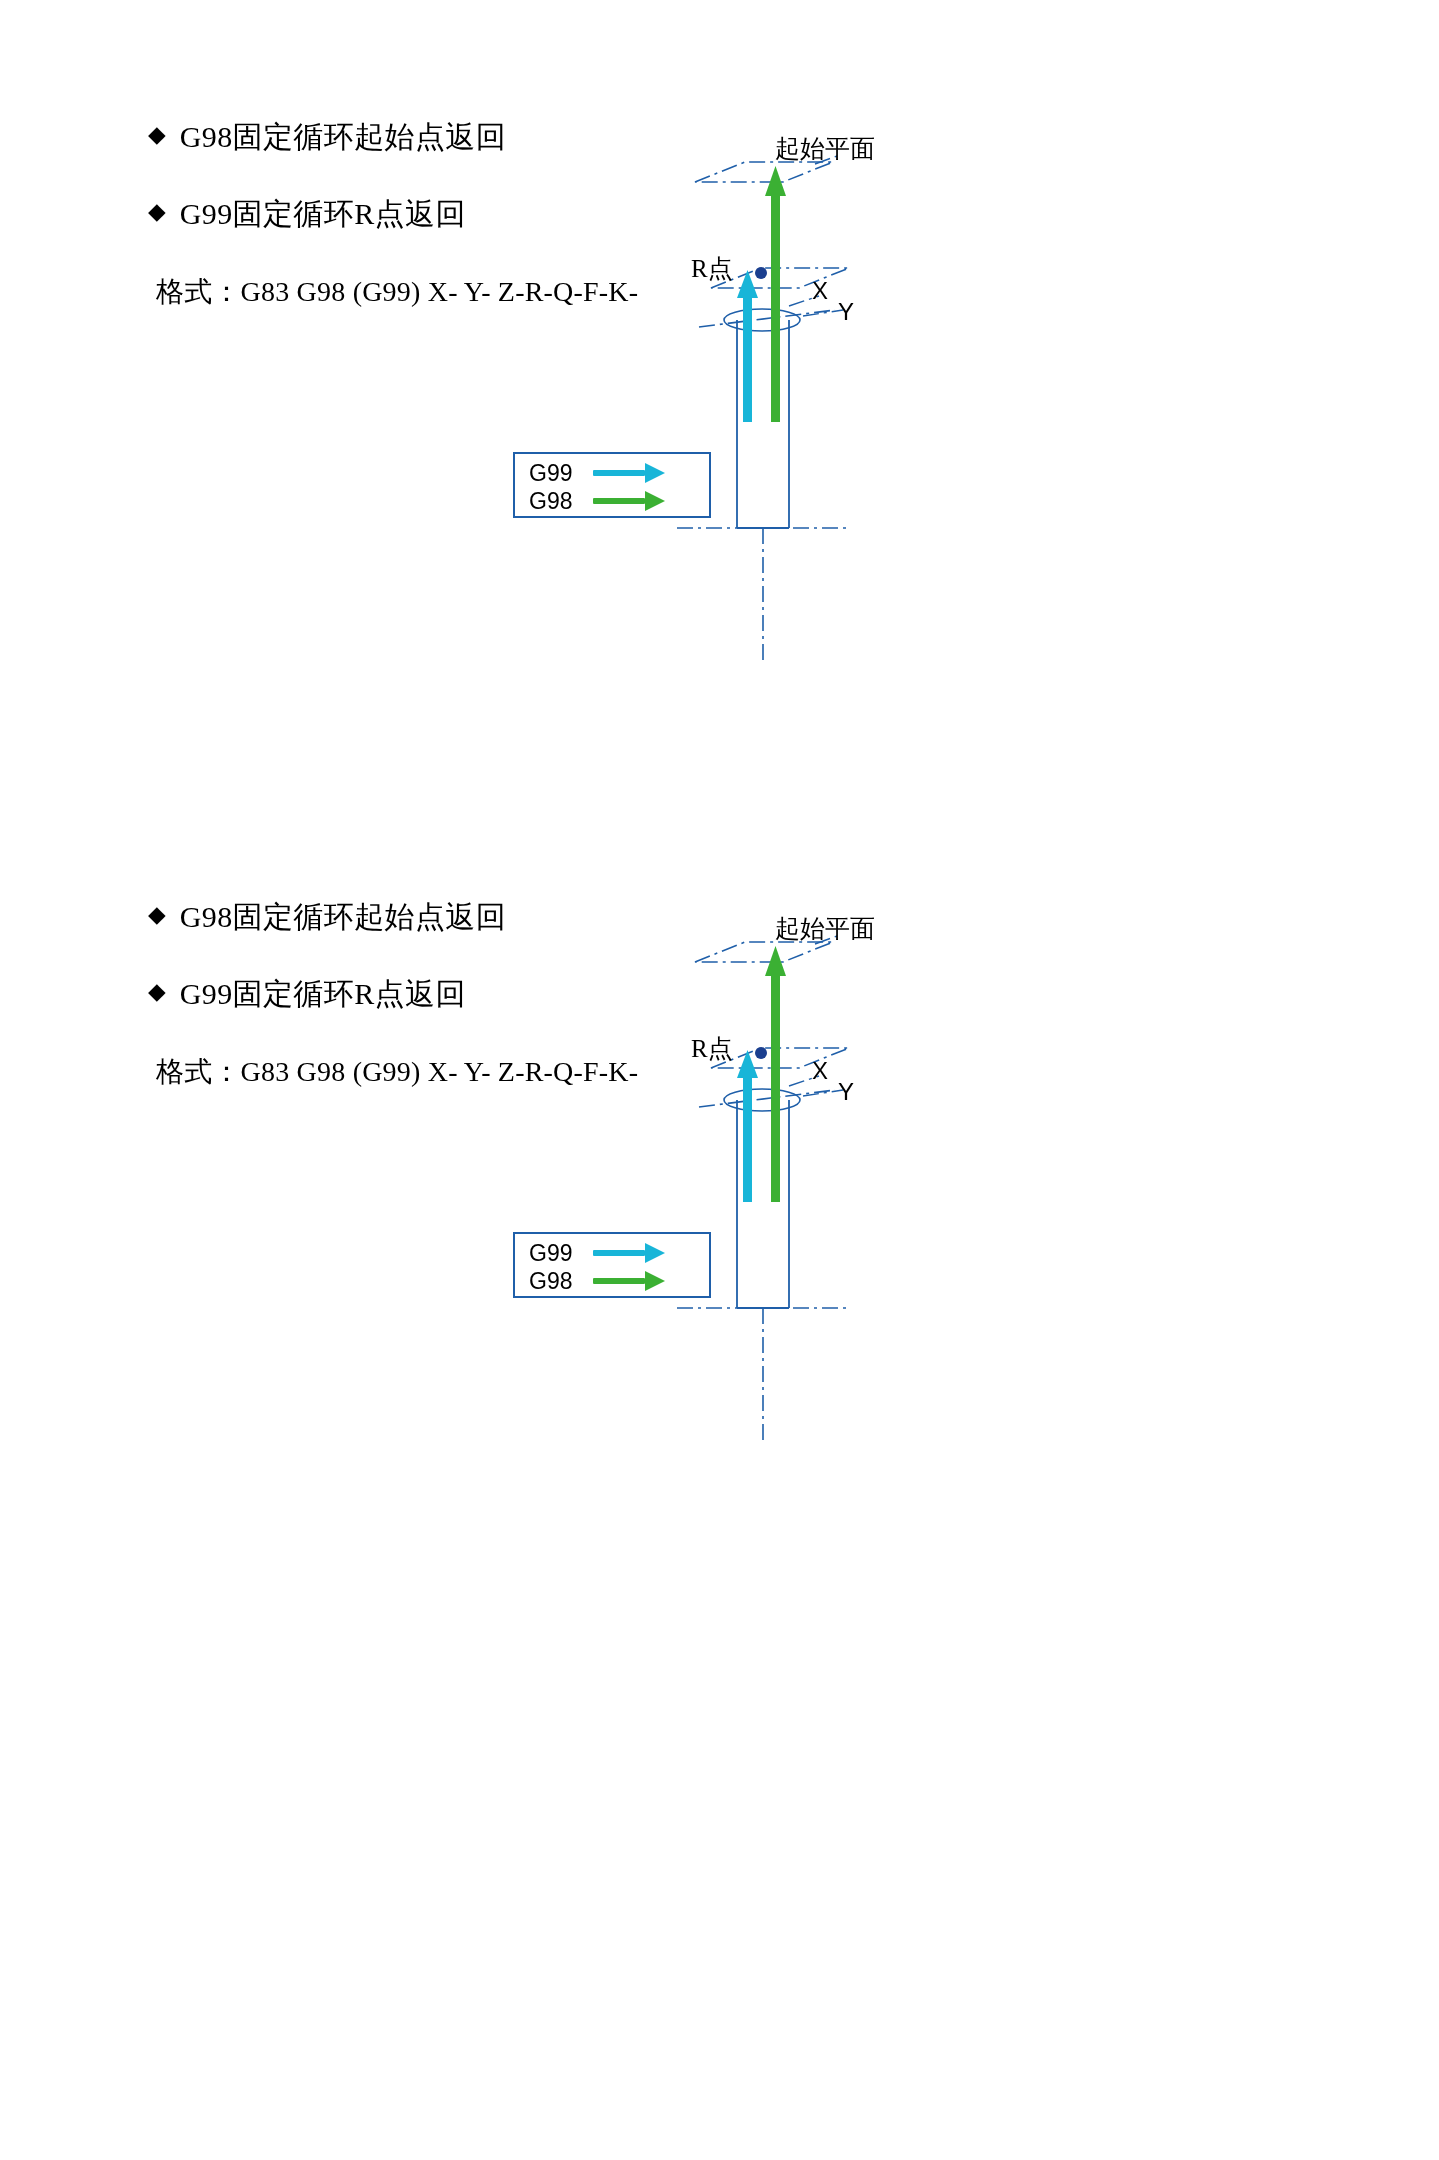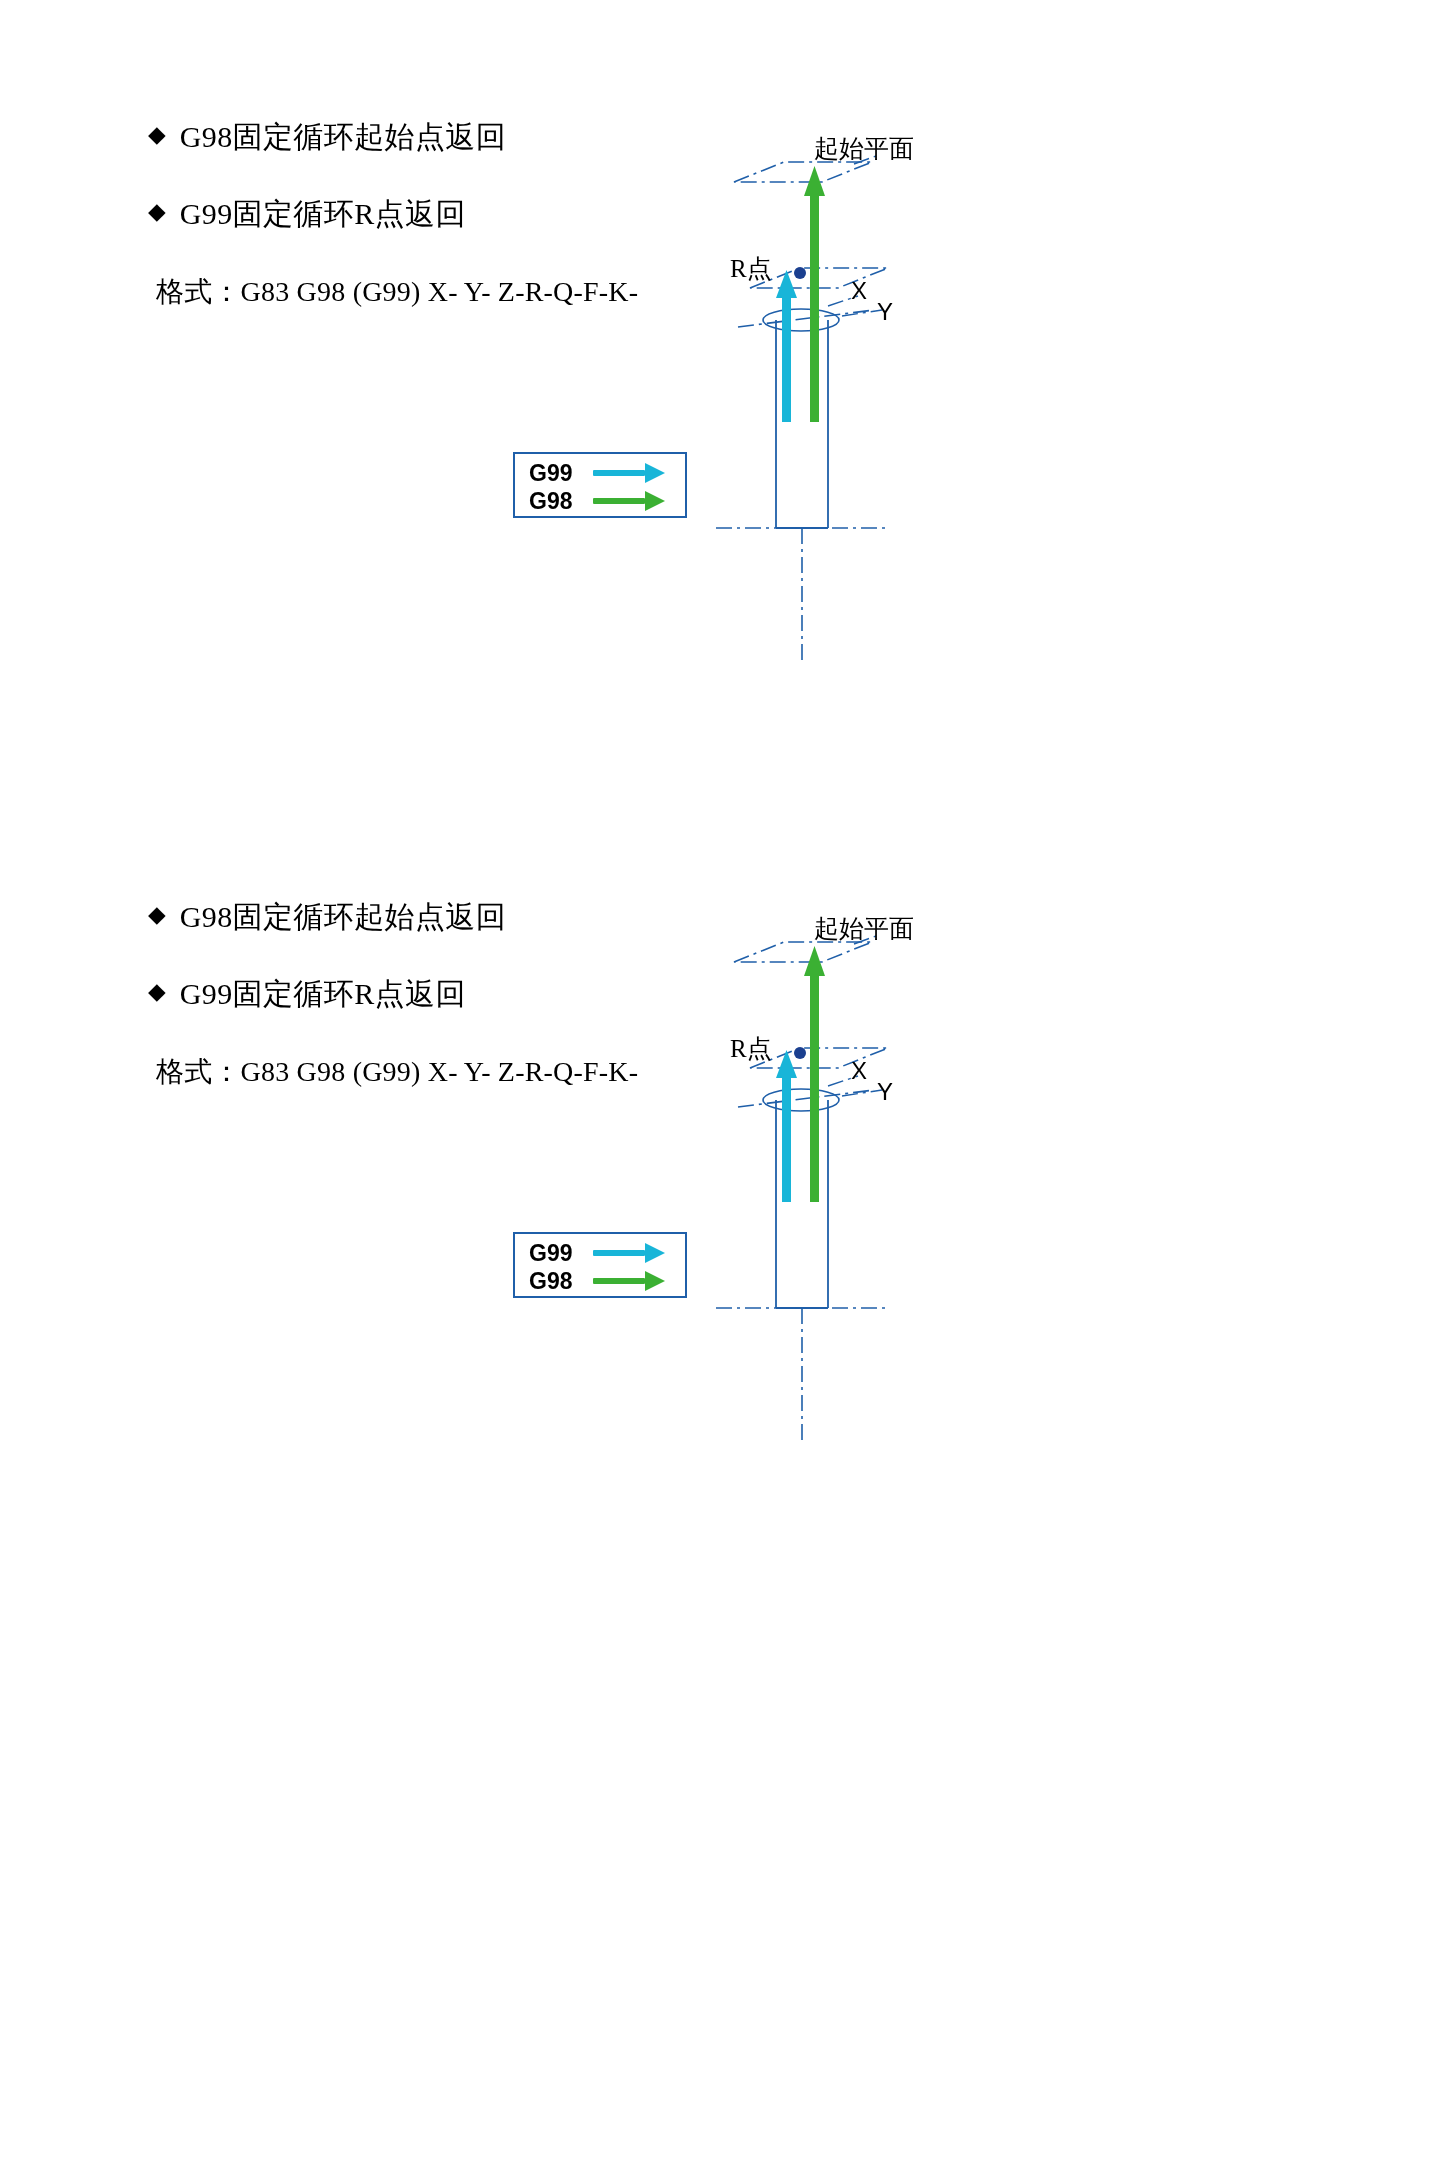--- a/index.html
+++ b/index.html
@@ -58,27 +58,26 @@
     font-size: 28px;
     letter-spacing: 0.2px;
     white-space: nowrap;
     margin-top: 13px;
     padding-left: 8px;
   }
 
   
   .legend-box {
     position: absolute;
-    width: 174px;
+    width: 198px;
     height: 66px;
     border: 2px solid #1f5fa9;
     background: #ffffff;
     box-sizing: border-box;
     padding: 5px 10px 0 14px;
-    font-weight: bold;
   }
   .legend-row {
     display: flex;
     align-items: center;
     height: 28px;
   }
   .legend-label {
     font-size: 23px;
     font-family: "Liberation Sans", sans-serif;
     width: 56px;
@@ -106,21 +105,21 @@
     transform: translateY(-50%);
     width: 0;
     height: 0;
     border-top: 10px solid transparent;
     border-bottom: 10px solid transparent;
   }
 
   
   .diagram {
     position: absolute;
-    left: 676px;
+    left: 637px;
     top: 0;
     width: 360px;
     height: 560px;
   }
   .diagram svg { display: block; }
 
   .diag-label {
     position: absolute;
     font-family: "Liberation Serif", serif;
     font-size: 25px;

